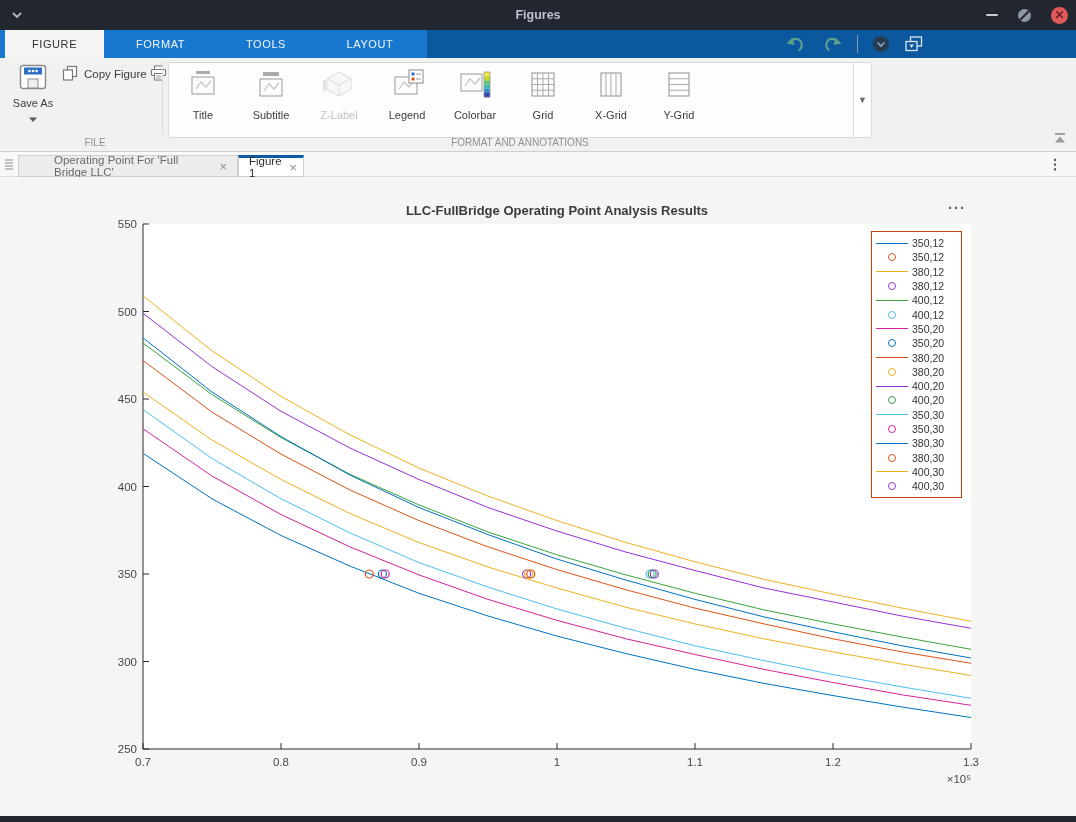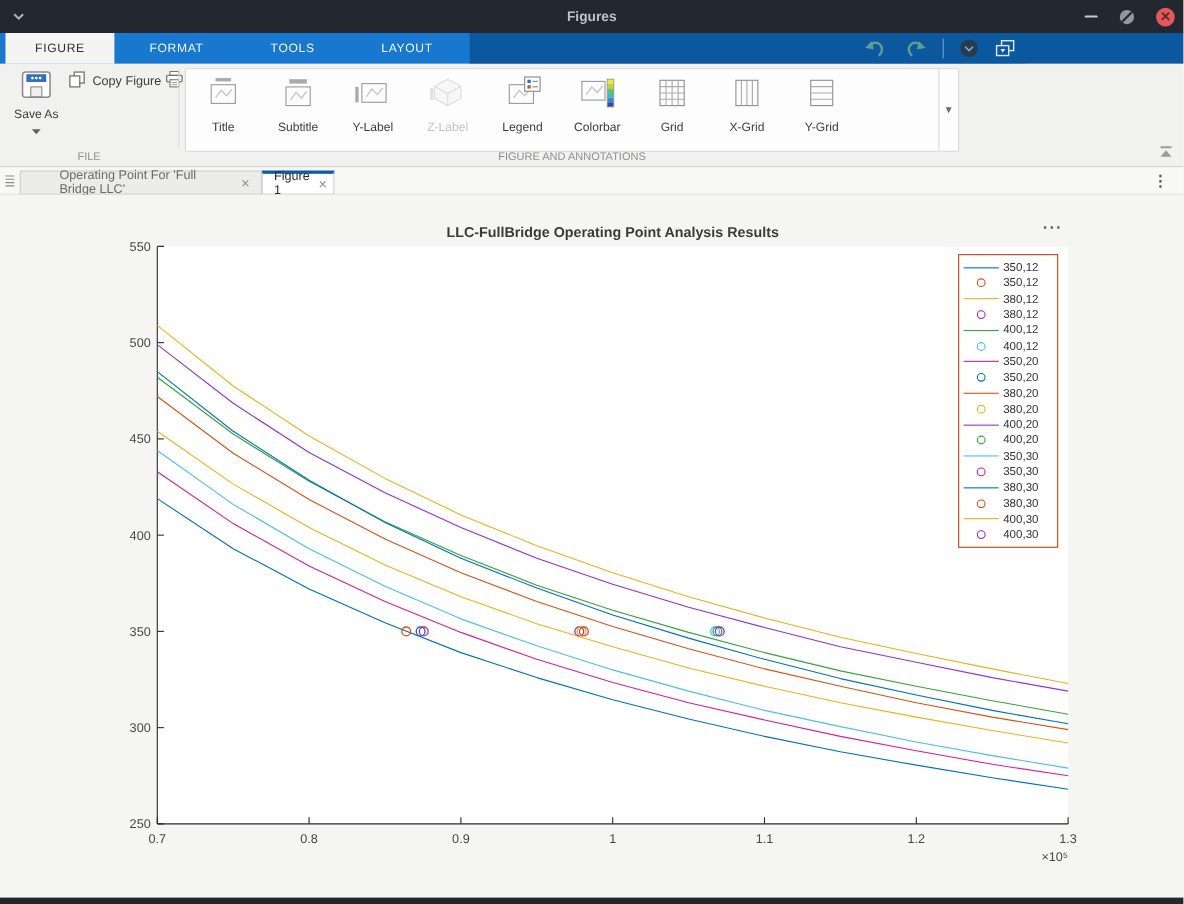--- a/index.html
+++ b/index.html
@@ -175,46 +175,38 @@
           </svg></span>
         <span>Print</span>
       </div>
       <div class="file-item">
         <span><svg width="14" height="14" viewBox="0 0 14 14">
             <rect x="1.5" y="1.5" width="11" height="11" fill="#fff" stroke="#8a8a8a" stroke-width="1.2"></rect>
           </svg></span>
         <span>Show Code</span>
       </div>
     </div>
-  <div class="sec-caption" style="left:1px;width:160px;">FILE</div>
+  <div class="sec-caption" style="left:15px;width:160px;">FILE</div>
   <div class="vsep"></div>
   <div class="anno-panel">
     <div class="anno-btn">
         <span><svg width="36" height="34" viewBox="0 0 36 34">
             <rect x="11" y="3" width="14" height="3" fill="#aaa"></rect>
             <rect x="7" y="9" width="22" height="17" fill="#fcfcfc" stroke="#9a9a9a"></rect>
             <polyline points="11,21 16,14 21,19 26,13" fill="none" stroke="#c4c4c4" stroke-width="1.2"></polyline>
           </svg></span>
         <span class="lbl">Title</span>
       </div>
       <div class="anno-btn">
         <span><svg width="36" height="34" viewBox="0 0 36 34">
             <rect x="10" y="4" width="16" height="4" fill="#aaa"></rect>
             <rect x="7" y="11" width="22" height="17" fill="#fcfcfc" stroke="#9a9a9a"></rect>
             <polyline points="11,23 16,16 21,21 26,15" fill="none" stroke="#c4c4c4" stroke-width="1.2"></polyline>
           </svg></span>
         <span class="lbl">Subtitle</span>
-      </div>
-      <div class="anno-btn">
-        <span><svg width="36" height="34" viewBox="0 0 36 34">
-            <rect x="2" y="11" width="3" height="14" fill="#aaa"></rect>
-            <rect x="8" y="8" width="22" height="17" fill="#fcfcfc" stroke="#9a9a9a"></rect>
-            <polyline points="12,20 17,13 22,18 27,12" fill="none" stroke="#c4c4c4" stroke-width="1.2"></polyline>
-          </svg></span>
-        <span class="lbl">Y-Label</span>
       </div>
       <div class="anno-btn disabled">
         <span><svg width="36" height="34" viewBox="0 0 36 34">
             <rect x="2" y="12" width="3" height="11" fill="#e2e2e2"></rect>
             <polygon points="18,4 30,10.5 30,21.5 18,28 6,21.5 6,10.5" fill="#f7f7f7" stroke="#dcdcdc"></polygon>
             <polyline points="6,10.5 18,17 30,10.5" fill="none" stroke="#dcdcdc"></polyline>
             <line x1="18" y1="17" x2="18" y2="28" stroke="#dcdcdc"></line>
           </svg></span>
         <span class="lbl">Z-Label</span>
       </div>
@@ -269,21 +261,21 @@
         <span><svg width="36" height="34" viewBox="0 0 36 34">
             <rect x="8" y="5" width="20" height="23" fill="#fcfcfc" stroke="#8f8f8f"></rect>
             <line x1="8" y1="10.75" x2="28" y2="10.75" stroke="#ababab"></line>
             <line x1="8" y1="16.5" x2="28" y2="16.5" stroke="#ababab"></line>
             <line x1="8" y1="22.25" x2="28" y2="22.25" stroke="#ababab"></line>
           </svg></span>
         <span class="lbl">Y-Grid</span>
       </div>
       <div class="anno-drop">▼</div>
   </div>
-  <div class="sec-caption" style="left:168px;width:704px;">FIGURE AND ANNOTATIONS</div>
+  <div class="sec-caption" style="left:168px;width:704px;">FORMAT AND ANNOTATIONS</div>
   <span class="ribbon-collapse iconbtn">
     <svg width="16" height="14" viewBox="0 0 16 14">
         <rect x="3" y="2" width="10" height="1.8" fill="#9a9a9a"></rect>
         <polygon points="8,5.5 13,11.5 3,11.5" fill="#9a9a9a"></polygon>
       </svg>
   </span>
 </div>
 
 <div class="figtab-bar">
   <span class="grip iconbtn">

